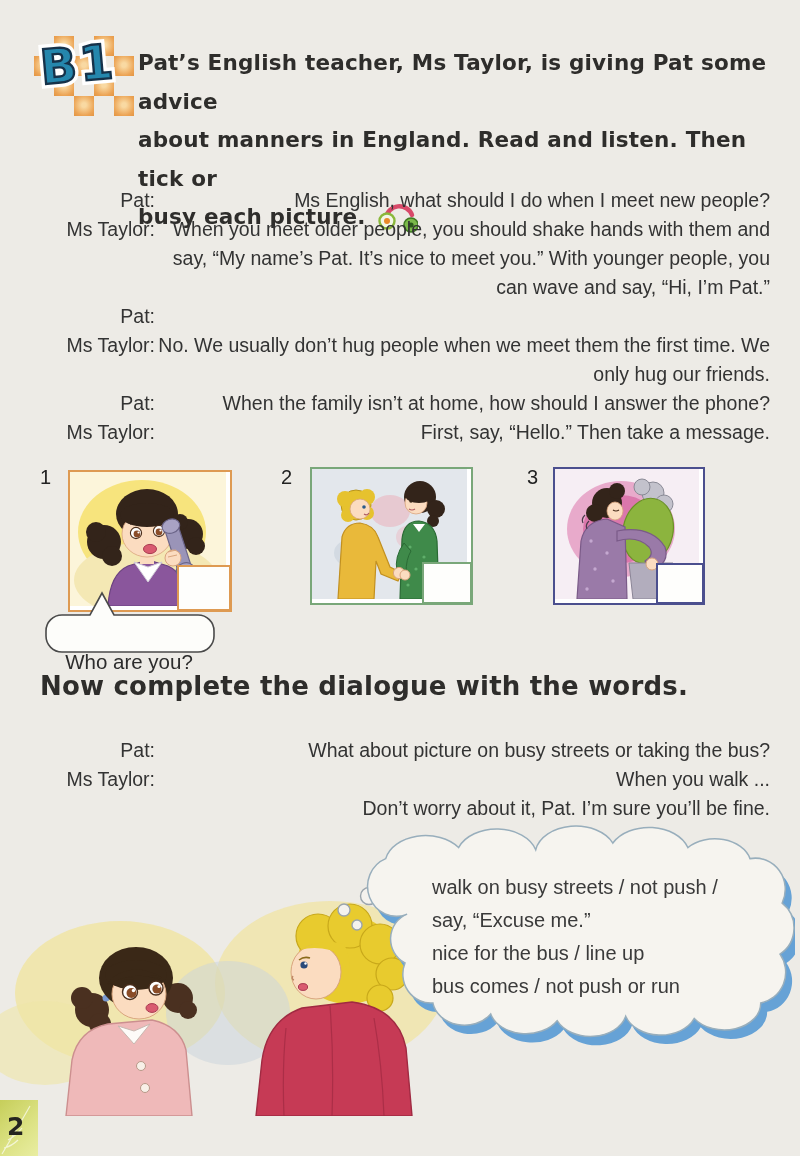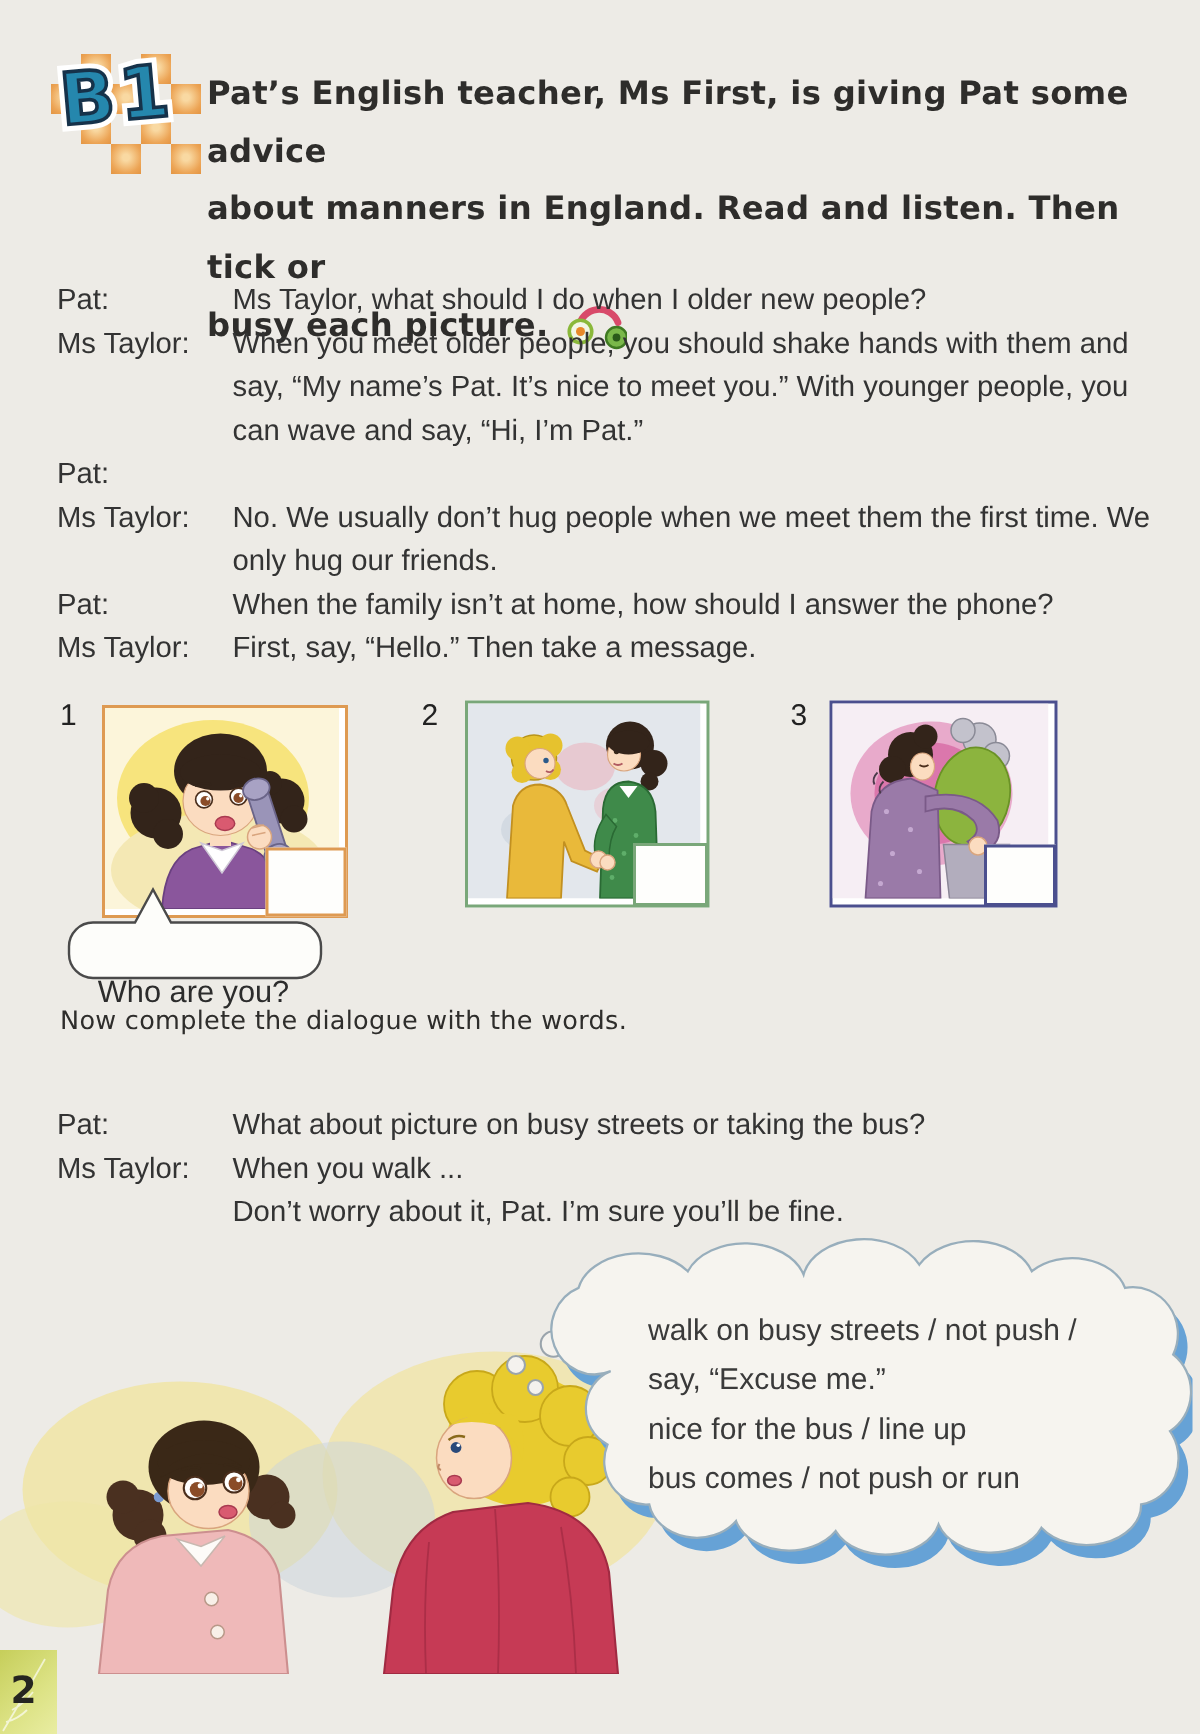--- a/index.html
+++ b/index.html
@@ -17,21 +17,21 @@
   .badge-back{color:#fff;-webkit-text-stroke:9px #fff;}
   .badge-front{color:#2587ad;-webkit-text-stroke:2.4px #16324a;}
 
   
   .instruction{position:absolute;left:138px;top:44px;width:650px;font-family:"DejaVu Sans",sans-serif;font-weight:bold;font-size:21.5px;line-height:38.5px;letter-spacing:.2px;}
   .instruction .audio{vertical-align:-10px;margin-left:12px;}
 
   
   .dialogue{position:absolute;left:38px;width:735px;font-size:19.5px;line-height:29px;color:#333;}
   .d1{top:186px;} .d2{top:736px;}
-  .turn{display:flex;}
+  .turn{display:flex;text-align:right;}
   .speaker{flex:0 0 117px;}
   .dtext{width:615px;}
 
   
   .picnum{position:absolute;top:466px;font-size:20px;color:#222;}
   .n1{left:40px;} .n2{left:281px;} .n3{left:527px;}
   .picframe{position:absolute;top:470px;background:#fff;}
   .pf1{left:68px;width:160px;height:138px;border:2px solid #de9a52;}
   .pf2{left:310px;top:467px;width:159px;height:134px;border:2px solid #79a779;}
   .pf3{left:553px;top:467px;width:148px;height:134px;border:2px solid #4b4f8e;}
@@ -39,21 +39,21 @@
   .ansbox{position:absolute;right:-1px;bottom:-1px;background:#fefefc;}
   .ab1{width:50px;height:42px;border:2px solid #de9a52;}
   .ab2{width:46px;height:38px;border:2px solid #79a779;}
   .ab3{width:44px;height:37px;border:2px solid #4b4f8e;}
 
   
   .bubble-svg{position:absolute;left:38px;top:588px;}
   .bubble-label{position:absolute;left:62px;top:622px;width:134px;text-align:center;font-size:20.5px;color:#2c2c2c;margin-top:28px;}
 
   
-  .heading2{position:absolute;left:40px;top:671px;font-family:"DejaVu Sans",sans-serif;font-weight:normal;font-size:17px;letter-spacing:.2px;}
+  .heading2{position:absolute;left:40px;top:671px;font-family:"DejaVu Sans",sans-serif;font-weight:bold;font-size:26px;letter-spacing:.2px;}
 
   
   .cloud-svg{position:absolute;left:345px;top:812px;}
   .cloud-text{position:absolute;left:432px;top:871px;width:370px;font-size:20px;line-height:33px;color:#3a3a3a;}
 
   
   .bottom-ill{position:absolute;left:0;top:878px;}
 
   
   .pagenum{position:absolute;left:0;top:1100px;width:38px;height:56px;background:linear-gradient(135deg,#c6ce5a 0%,#dde386 60%,#e9eda2 100%);}
@@ -72,37 +72,37 @@
     <div class="checker c4"></div>
     <div class="checker c5"></div>
     <div class="checker c6"></div>
     <div class="checker c7"></div>
     <div class="checker c8"></div>
     <span class="badge-word badge-back">B1</span>
     <span class="badge-word badge-front">B1</span>
   </div>
 
   <div class="instruction">
-    <div>Pat’s English teacher, Ms First, is giving Pat some advice</div>
+    <div>Pat’s English teacher, Ms Taylor, is giving Pat some advice</div>
     <div>about manners in England. Read and listen. Then tick or</div>
     <div>
       <span>busy each picture.</span><svg class="audio" width="40" height="36" viewBox="0 0 40 36">
         <path d="M 8 20 A 13.5 13.5 0 0 1 34 17" fill="none" stroke="#d84a6a" stroke-width="4.5" stroke-linecap="round"></path>
         <circle cx="9" cy="23" r="7.5" fill="#f2f6e6" stroke="#8ab83a" stroke-width="2.4"></circle>
         <circle cx="9" cy="23" r="3" fill="#e8892a"></circle>
         <circle cx="33" cy="27" r="7" fill="#7ab84a" stroke="#3f7a22" stroke-width="1.6"></circle>
         <circle cx="33" cy="27" r="2.6" fill="#2a5a1a"></circle>
       </svg>
     </div>
   </div>
 
   <div class="dialogue d1">
     <div class="turn">
         <span class="speaker">Pat:</span>
-        <span class="dtext">Ms Taylor, what should I do when I older new people?</span>
+        <span class="dtext">Ms English, what should I do when I meet new people?</span>
       </div>
     <div class="turn">
         <span class="speaker">Ms Taylor:</span>
         <span class="dtext">When you meet older people, you should shake hands with them and say, “My name’s Pat. It’s nice to meet you.” With younger people, you can wave and say, “Hi, I’m Pat.”</span>
       </div>
     <div class="turn">
         <span class="speaker">Pat:</span>
       </div>
     <div class="turn">
         <span class="speaker">Ms Taylor:</span>

